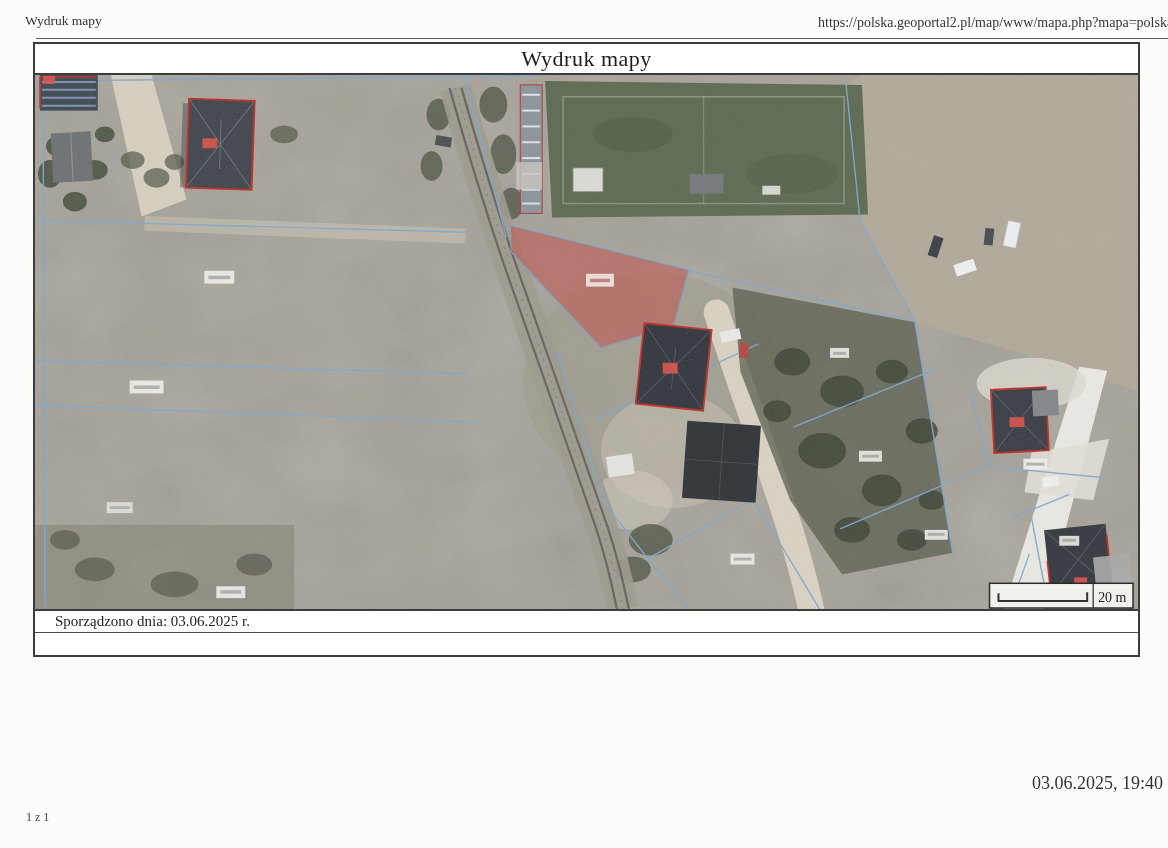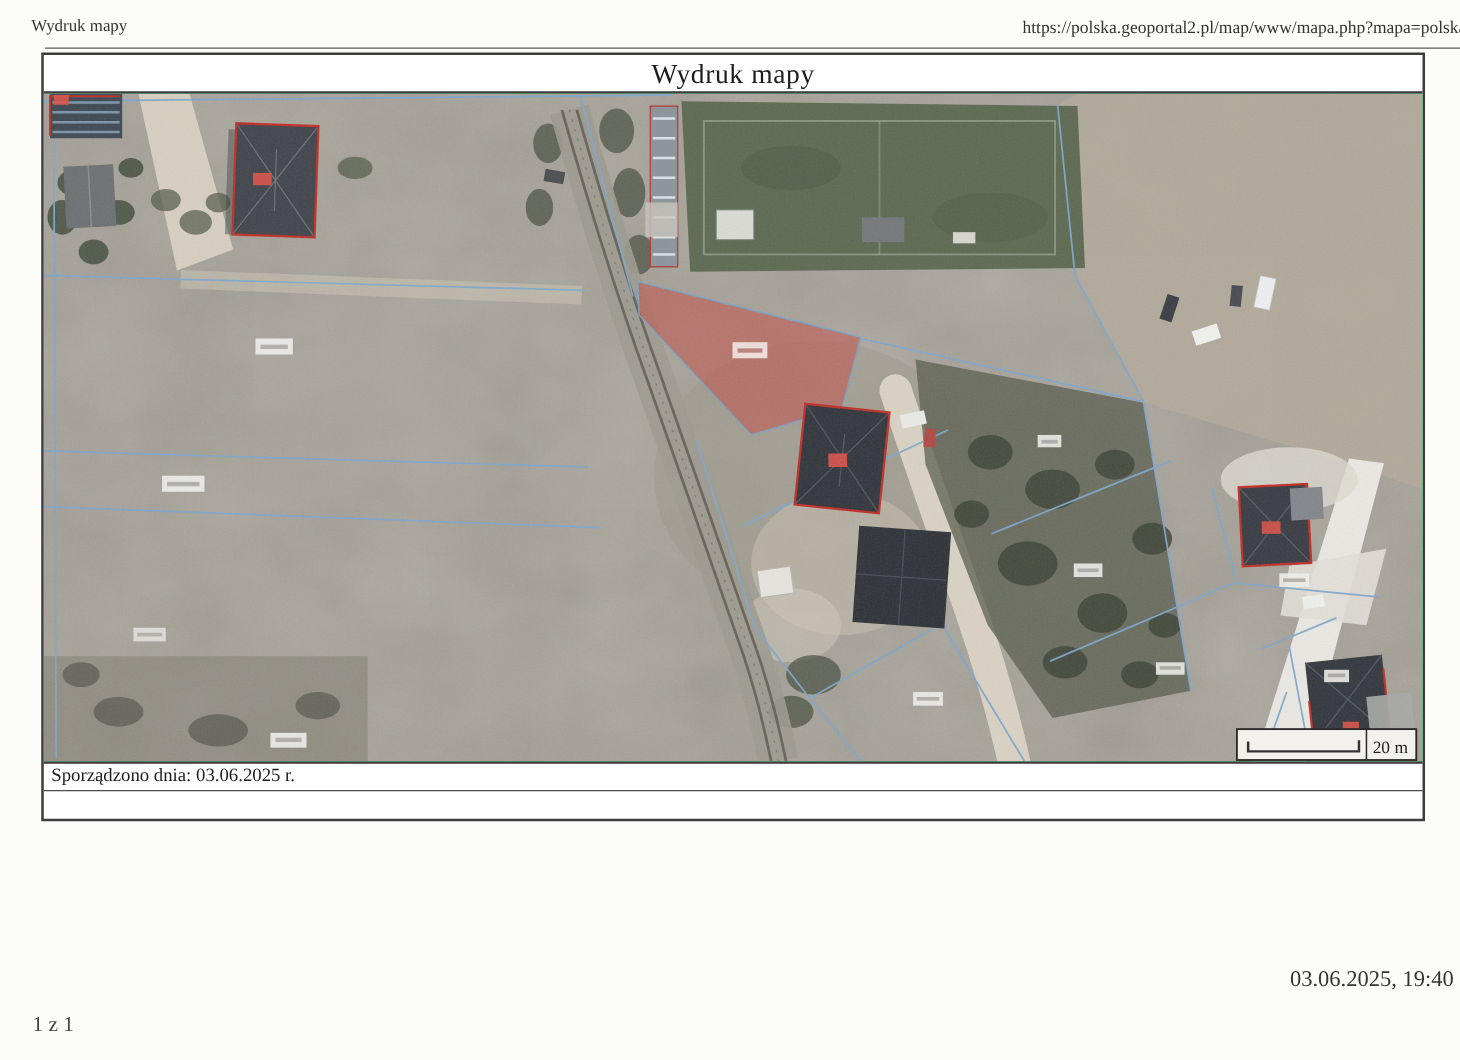--- a/index.html
+++ b/index.html
@@ -14,26 +14,26 @@
   .hdr-rule{position:absolute;left:36px;right:0;top:38px;border-top:1.6px solid #5a5a5a;}
   .map-frame{
     position:absolute;left:33px;top:42px;width:1103px;height:611px;
     border:2px solid #3c3c3c;background:#fff;
   }
   .map-title-band{
     height:29px;border-bottom:2px solid #3c3c3c;
     display:flex;align-items:center;justify-content:center;
     font-size:22px;color:#1c1c1c;letter-spacing:.5px;
   }
-  .map-canvas{position:relative;width:1103px;height:534px;overflow:hidden;background:#22c55e;}
+  .map-canvas{position:relative;width:1103px;height:534px;overflow:hidden;background:#0ea5e9;}
   .map-canvas svg{display:block;width:1103px;height:534px;}
   .notes-band{border-top:2px solid #3c3c3c;font-size:15px;color:#1d1d1d;}
-  .note-row1{height:21px;line-height:21px;padding-left:6px;border-bottom:1px solid #4a4a4a;}
+  .note-row1{height:21px;line-height:21px;padding-left:20px;border-bottom:1px solid #4a4a4a;}
   .note-row2{height:21px;line-height:21px;padding-left:6px;}
-  .ftr-left{position:absolute;left:26px;top:810px;font-size:17px;color:#444;}
+  .ftr-left{position:absolute;left:26px;top:810px;font-size:12px;color:#444;}
   .ftr-right{position:absolute;right:5px;top:773px;font-size:18px;color:#333;}
 </style>
 </head>
 <body>
 
 <div class="hdr-left">Wydruk mapy</div>
 <div class="hdr-right">https://polska.geoportal2.pl/map/www/mapa.php?mapa=polska</div>
 <div class="hdr-rule"></div>
 
 <div class="map-frame">

